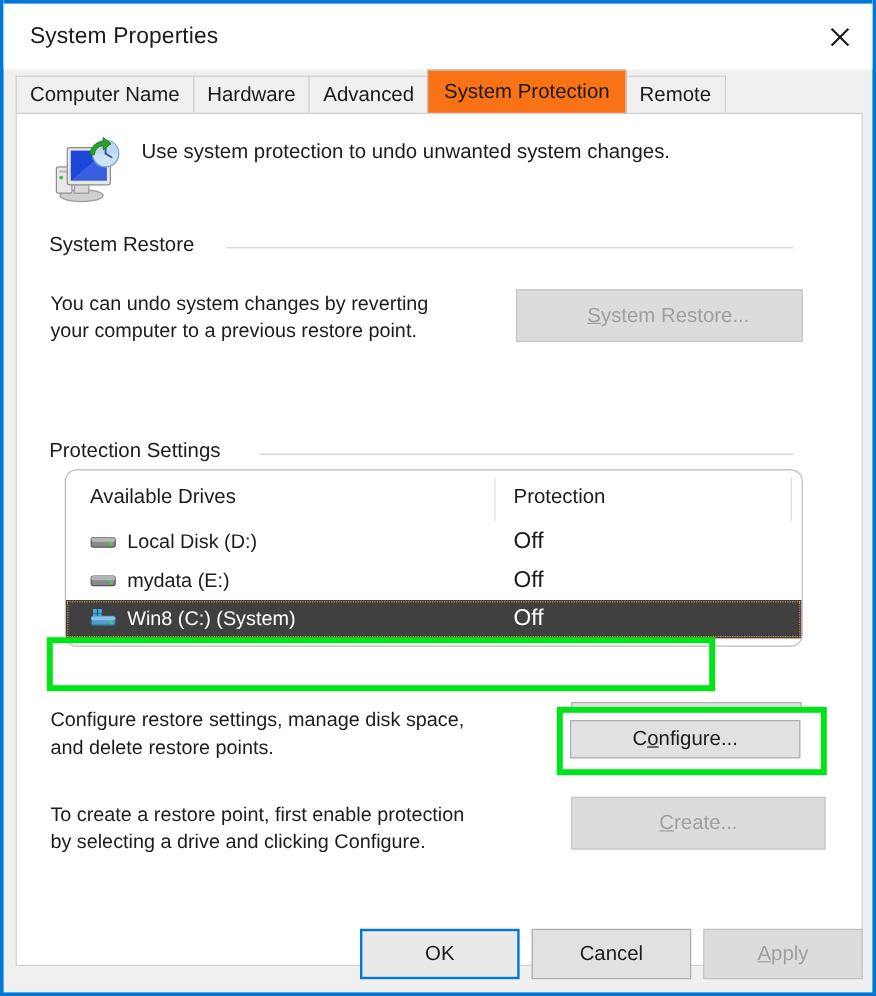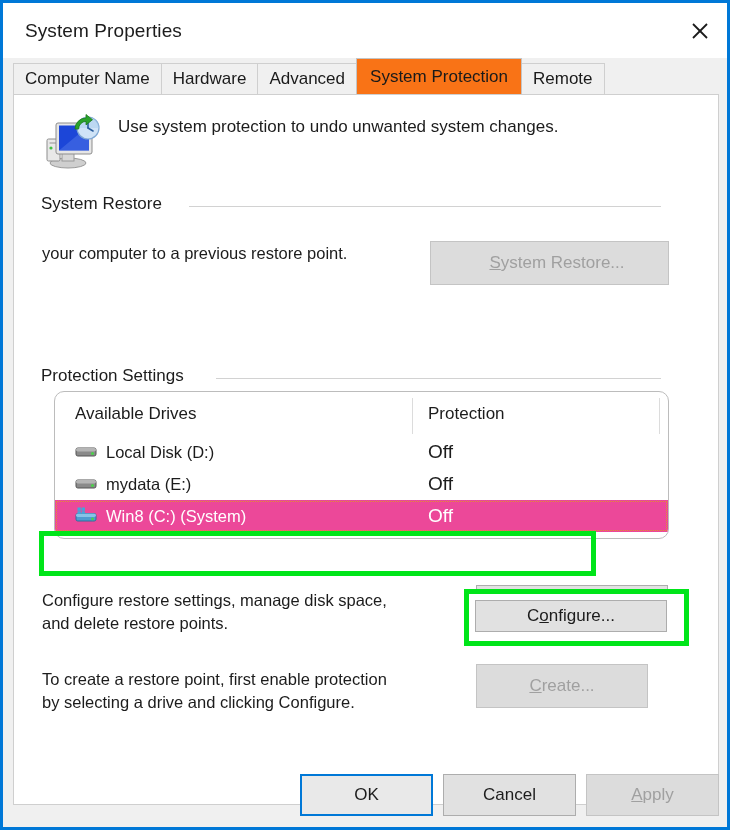--- a/index.html
+++ b/index.html
@@ -226,21 +226,21 @@
     color: #1c1c1c;
     white-space: nowrap;
   }
   .drive-row .prot {
     flex: 1;
     padding-left: 16px;
     font-size: 19px;
     color: #1c1c1c;
   }
   .drive-row.selected {
-    background: #ec4899;
+    background: #404040;
     outline: 1px dotted #e09030;
     outline-offset: -2px;
   }
   .drive-row.selected .name,
   .drive-row.selected .prot { color: #ffffff; }
   .drive-icon {
     width: 22px;
     height: 18px;
     margin-right: 9px;
     flex: 0 0 auto;
@@ -327,20 +327,21 @@
         </svg>
       </span>
       <div id="header-blurb">Use system protection to undo unwanted system changes.</div>
     </div>
 
     <div>
       <div class="group-label" style="left:27px; top:99px;">System Restore</div>
       <div class="group-rule" style="left:175px; top:111px; width:472px;"></div>
 
       <div class="body-text" style="left:28px; top:147px; width:400px;">
+        <div>You can undo system changes by reverting</div>
         <div>your computer to a previous restore point.</div>
       </div>
 
       <div class="btn disabled" style="left:416px; top:146px; width:239px; height:44px;padding-left:15px;">
         <span><span class="acc">S</span>ystem Restore...</span>
       </div>
     </div>
 
     <div>
       <div class="group-label" style="left:27px; top:271px;">Protection Settings</div>
@@ -408,21 +409,21 @@
 
       <div class="btn" style="left:462px; top:490px; width:192px; height:44px;">
         <span>C<span class="acc">o</span>nfigure...</span>
       </div>
 
       <div class="body-text" style="left:28px; top:573px; width:430px;">
         <div>To create a restore point, first enable protection</div>
         <div>by selecting a drive and clicking Configure.</div>
       </div>
 
-      <div class="btn disabled" style="left:462px; top:569px; width:172px; height:44px;">
+      <div class="btn disabled" style="left:462px; top:569px; width:212px; height:44px;">
         <span><span class="acc">C</span>reate...</span>
       </div>
     </div>
   </div>
 
   <div id="footer">
     <div class="btn default" style="left:297px; top:12px; width:133px; height:42px;">
       <span>OK</span>
     </div>
     <div class="btn" style="left:440px; top:12px; width:133px; height:42px;">

